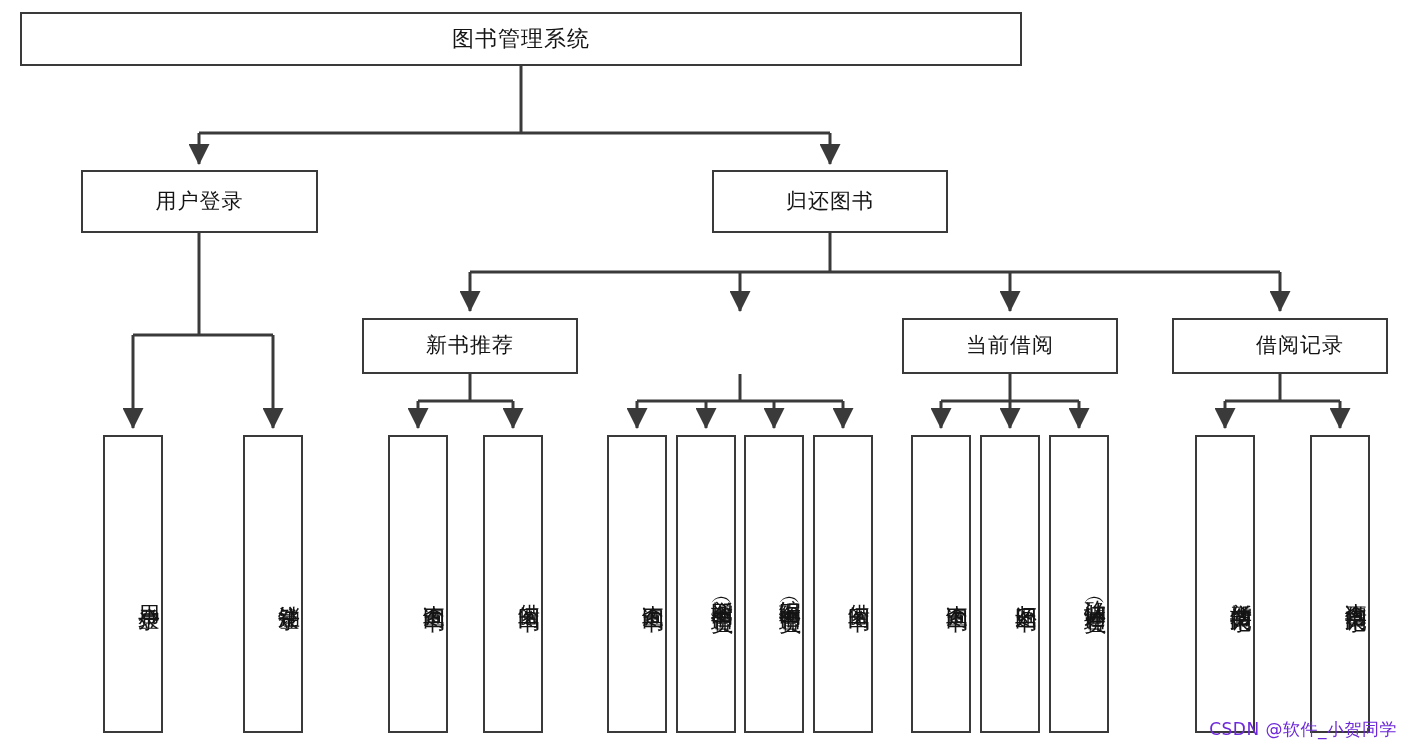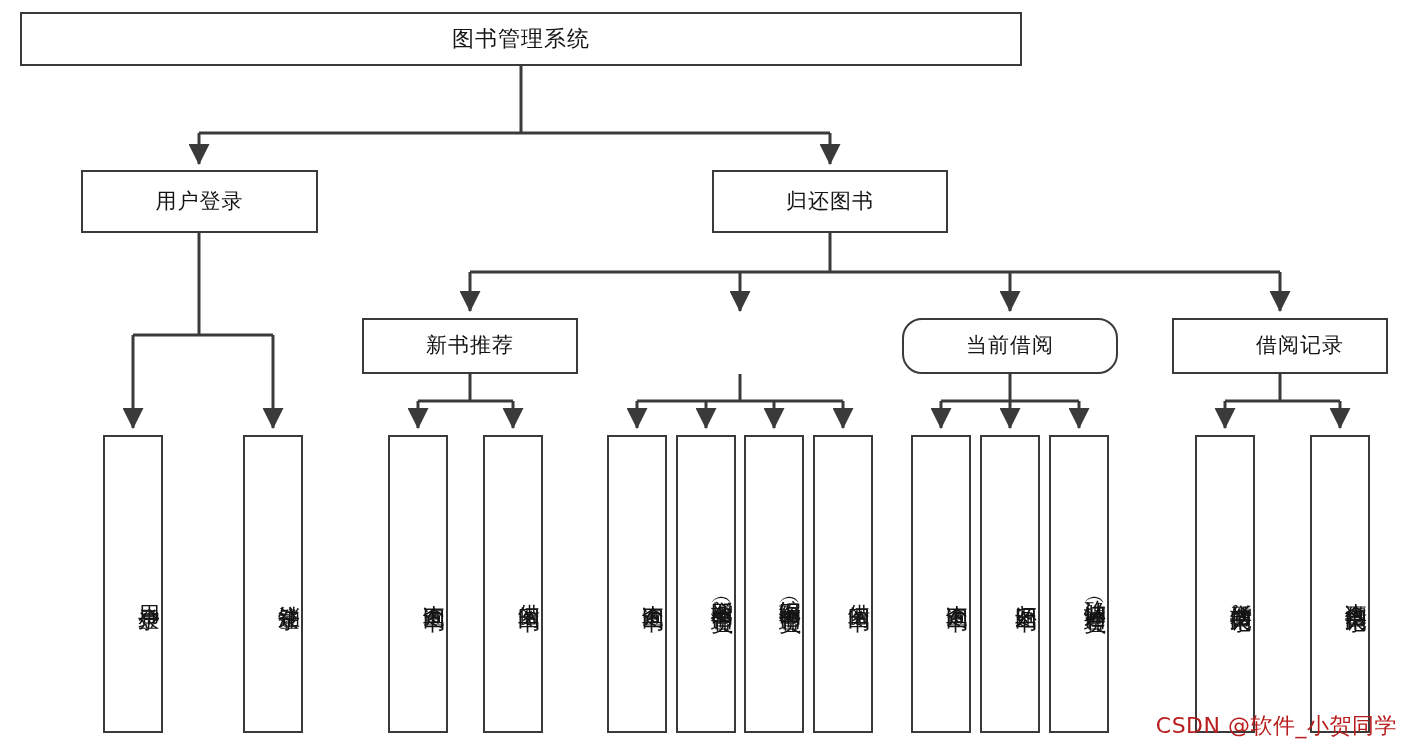--- a/index.html
+++ b/index.html
@@ -58,22 +58,22 @@
   }
   .node.vertical .vtext {
     writing-mode: vertical-rl;
     text-orientation: upright;
     white-space: nowrap;
   }
   .watermark {
     position: absolute;
     right: 8px;
     bottom: 6px;
-    font-size: 22px;
-    color: #b91c1c;
+    font-size: 17px;
+    color: #6d28d9;
     white-space: nowrap;
     letter-spacing: 0.5px;
     font-family: "DejaVu Sans", "Liberation Sans", sans-serif;
   }
 </style>
 </head>
 <body>
 
 <div id="canvas">
 
@@ -137,21 +137,21 @@
   <div class="node horizontal" style="left:81px; top:170px; width:237px; height:63px;">
     <span>用户登录</span>
   </div>
   <div class="node horizontal" style="left:712px; top:170px; width:236px; height:63px;">
     <span>归还图书</span>
   </div>
 
   <div class="node horizontal" style="left:362px; top:318px; width:216px; height:56px;text-align:right;">
     <span>新书推荐</span>
   </div>
-  <div class="node horizontal" style="left:902px; top:318px; width:216px; height:56px;border-radius:20px;">
+  <div class="node horizontal" style="left:902px; top:318px; width:216px; height:56px;">
     <span>当前借阅</span>
   </div>
   <div class="node horizontal" style="left:1172px; top:318px; width:216px; height:56px;padding-left:40px;">
     <span>借阅记录</span>
   </div>
 
   <div class="node vertical" style="left:103px; top:435px; width:60px; height:298px;">
     <span class="vtext">用户登录</span>
   </div>
   <div class="node vertical" style="left:243px; top:435px; width:60px; height:298px;">

